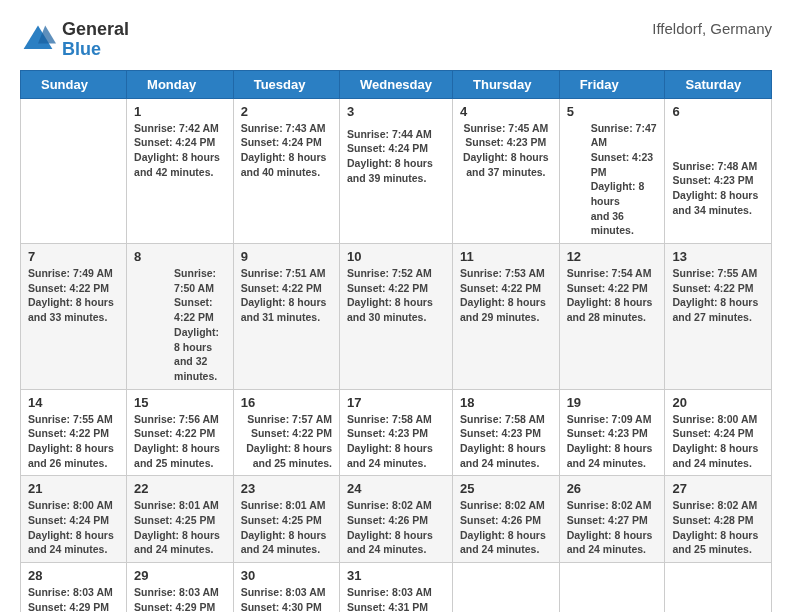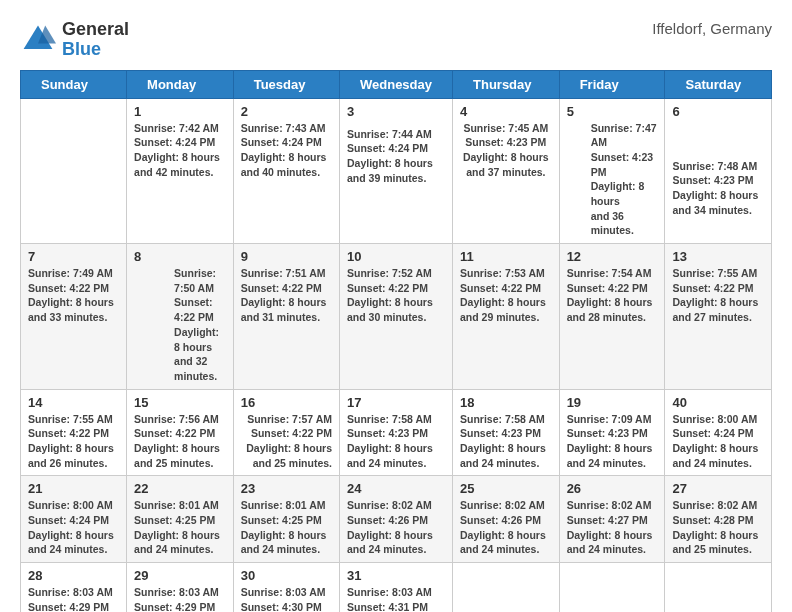--- a/index.html
+++ b/index.html
@@ -259,21 +259,21 @@
 and 24 minutes.</div>
         </td>
         <td>
           <span class="day-num">19</span>
           <div class="day-info" style="white-space: pre-line;">Sunrise: 7:09 AM
 Sunset: 4:23 PM
 Daylight: 8 hours
 and 24 minutes.</div>
         </td>
         <td>
-          <span class="day-num">40</span>
+          <span class="day-num">20</span>
           <div class="day-info" style="white-space: pre-line;">Sunrise: 8:00 AM
 Sunset: 4:24 PM
 Daylight: 8 hours
 and 24 minutes.</div>
         </td>
       </tr>
       <tr>
         <td>
           <span class="day-num">21</span>
           <div class="day-info" style="white-space: pre-line;">Sunrise: 8:00 AM

